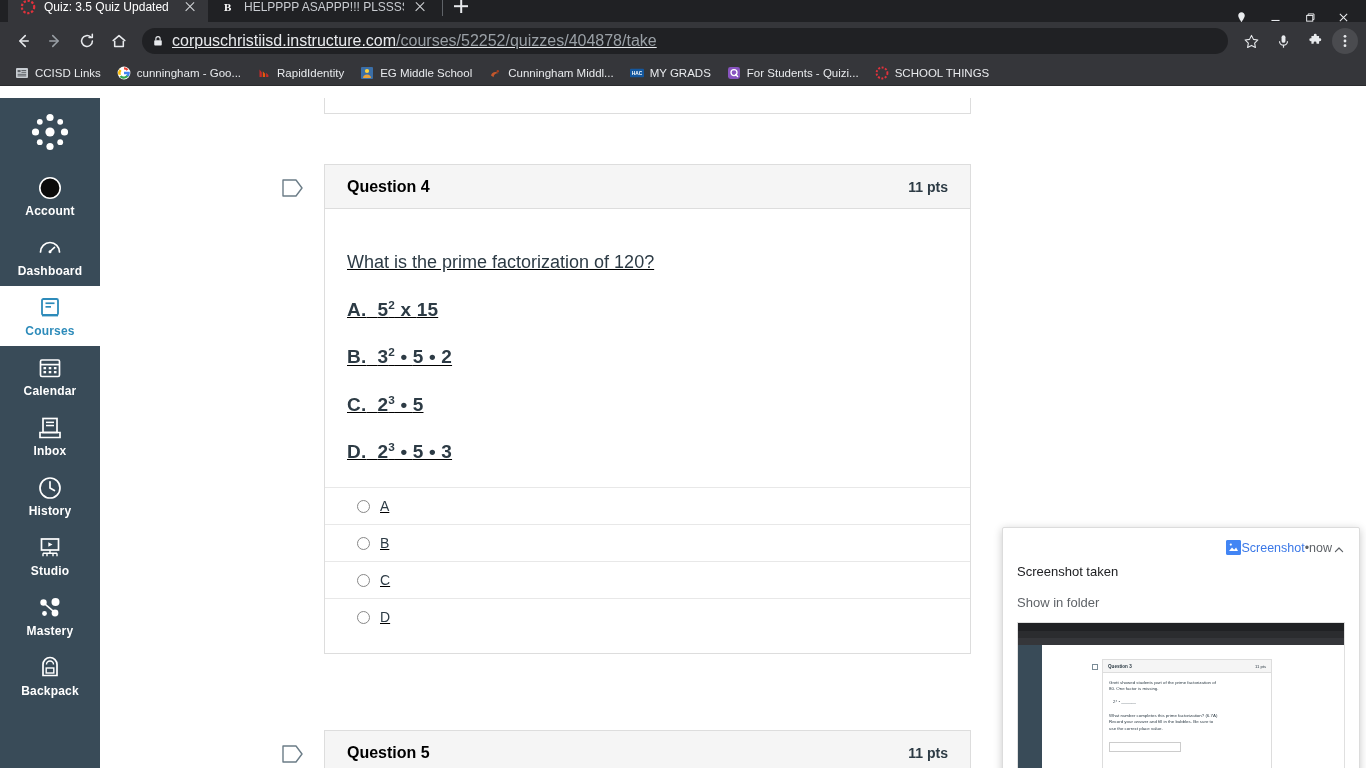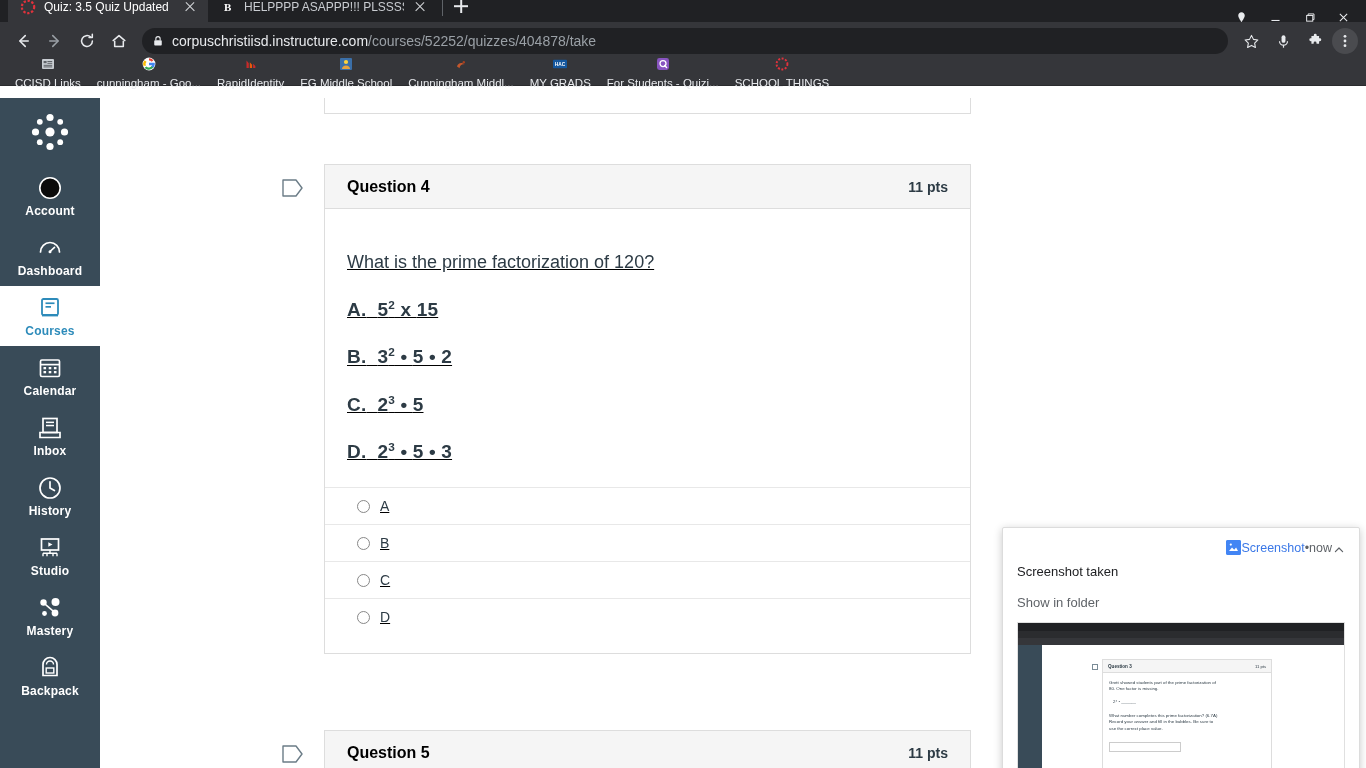--- a/index.html
+++ b/index.html
@@ -60,30 +60,30 @@
     height: 38px; background: #35363a; display: flex; align-items: center;
     padding: 0 8px; gap: 2px;
   }
   .navbtn { width: 30px; height: 30px; display: flex; align-items: center; justify-content: center; }
   .omnibox {
     flex: 1 1 auto; height: 26px; background: #202124; border-radius: 13px;
     display: flex; align-items: center; padding: 0 10px; margin: 0 6px;
     gap: 8px; min-width: 0;
   }
   .omnibox-text {
-    font-size: 14px; color: #e8eaed; white-space: nowrap; overflow: hidden;
+    font-size: 16px; color: #e8eaed; white-space: nowrap; overflow: hidden; text-decoration: underline;
   }
   .omnibox-text .dim { color: #9aa0a6; }
   .tb-right { display: flex; align-items: center; gap: 2px; }
 
   .bookmarks {
     height: 26px; background: #35363a; display: flex; align-items: center;
     padding: 0 8px; gap: 2px; border-bottom: 1px solid #2a2b2e;
   }
-  .bm { display: flex; align-items: center; gap: 6px; padding: 2px 7px; border-radius: 4px; flex-direction: column; }
+  .bm { display: flex; align-items: center; gap: 6px; padding: 2px 7px; border-radius: 4px; }
   .bm-label { font-size: 11.5px; color: #e8eaed; white-space: nowrap; }
   .bm-ico { width: 14px; height: 14px; flex: 0 0 14px; position: relative; border-radius: 2px; }
 
   
   .viewport {
     position: absolute; left: 0; top: 98px; width: 1366px; height: 670px;
     background: #ffffff; overflow: hidden;
   }
 
   

